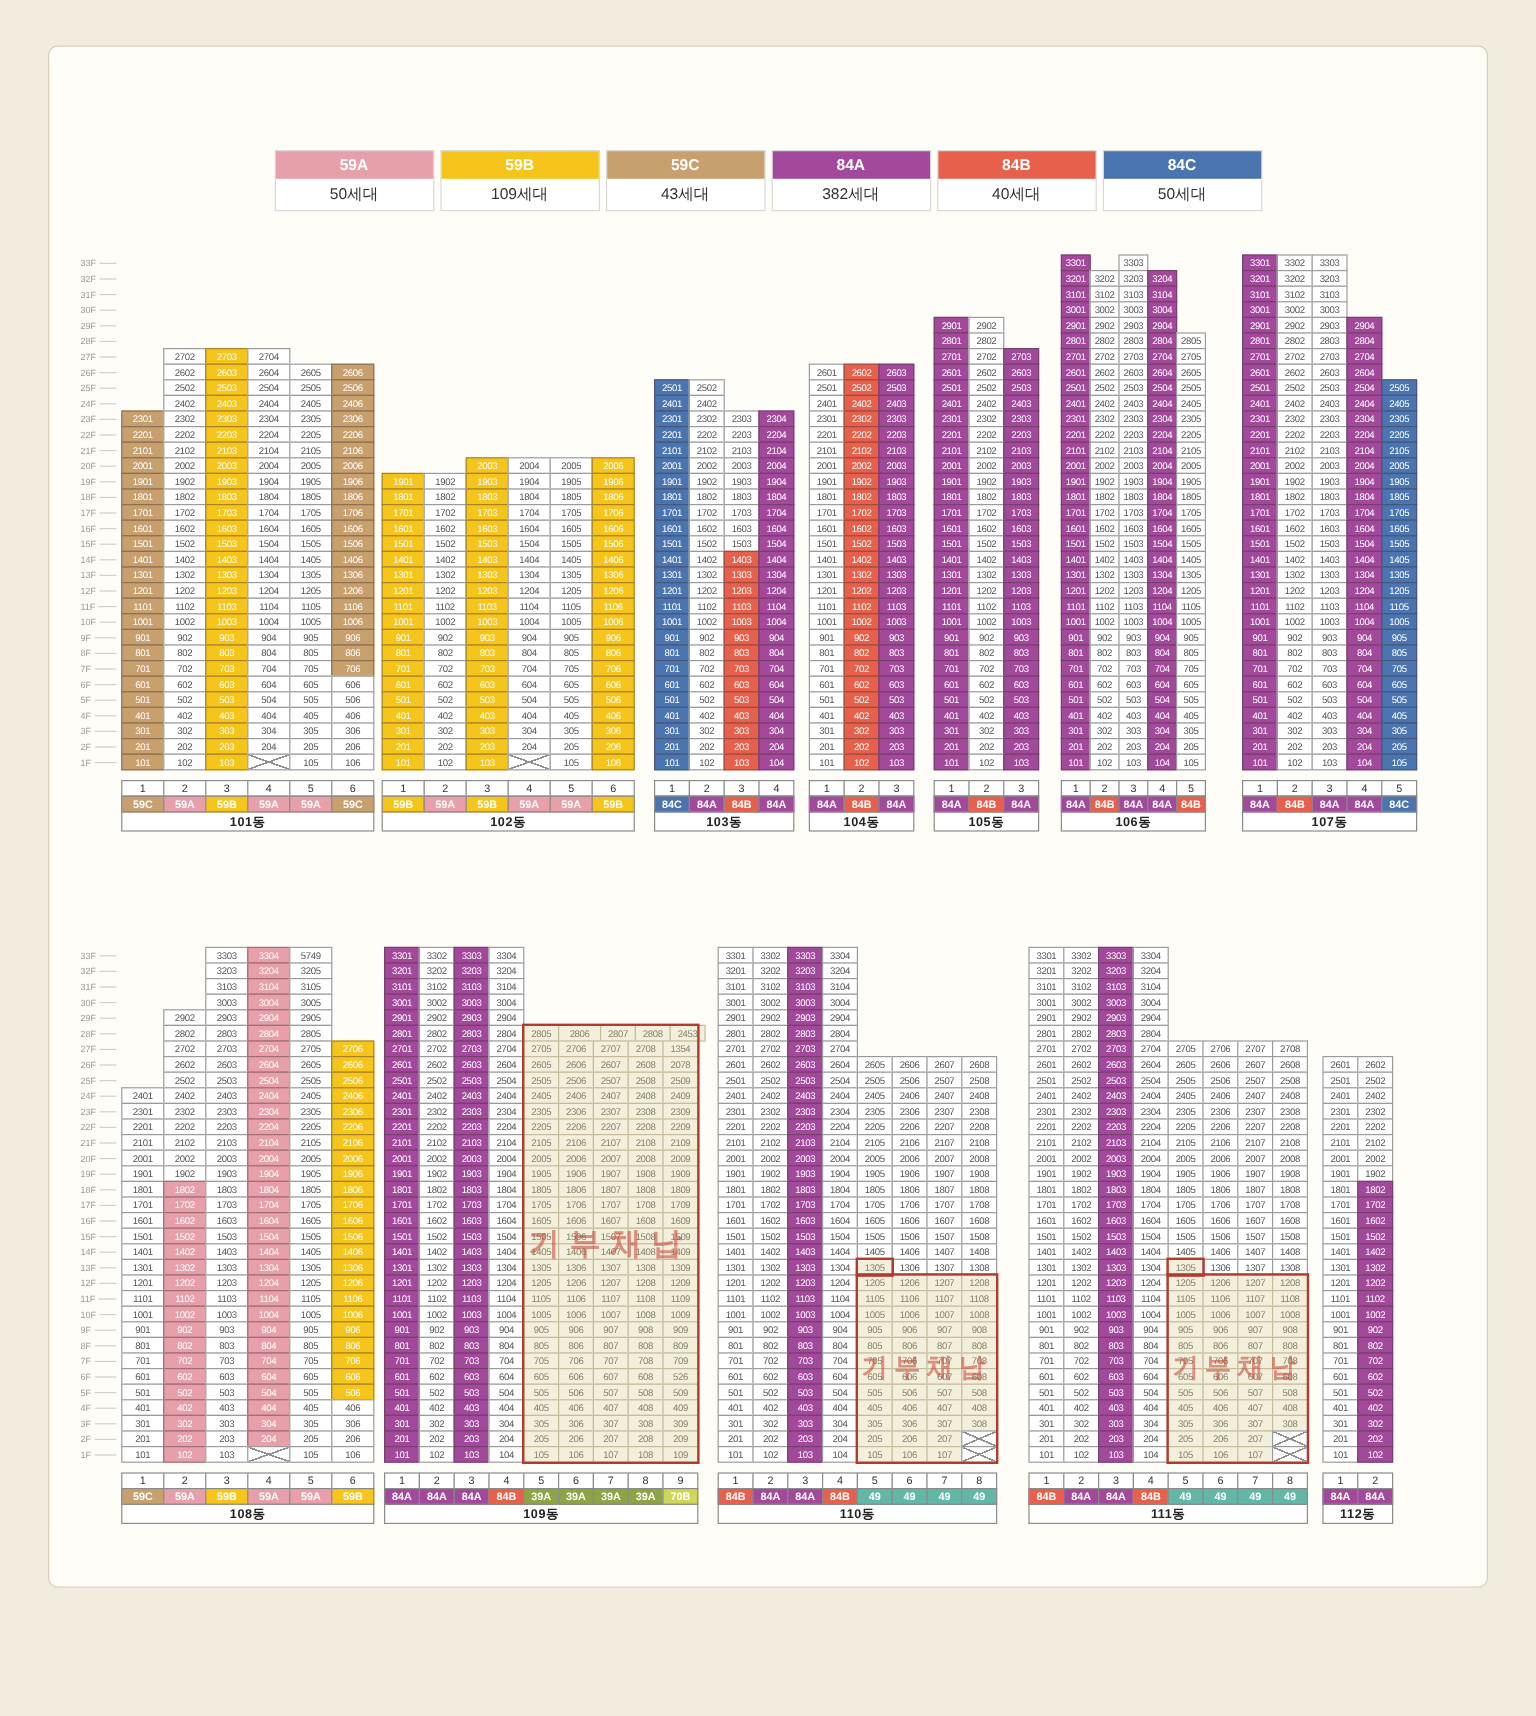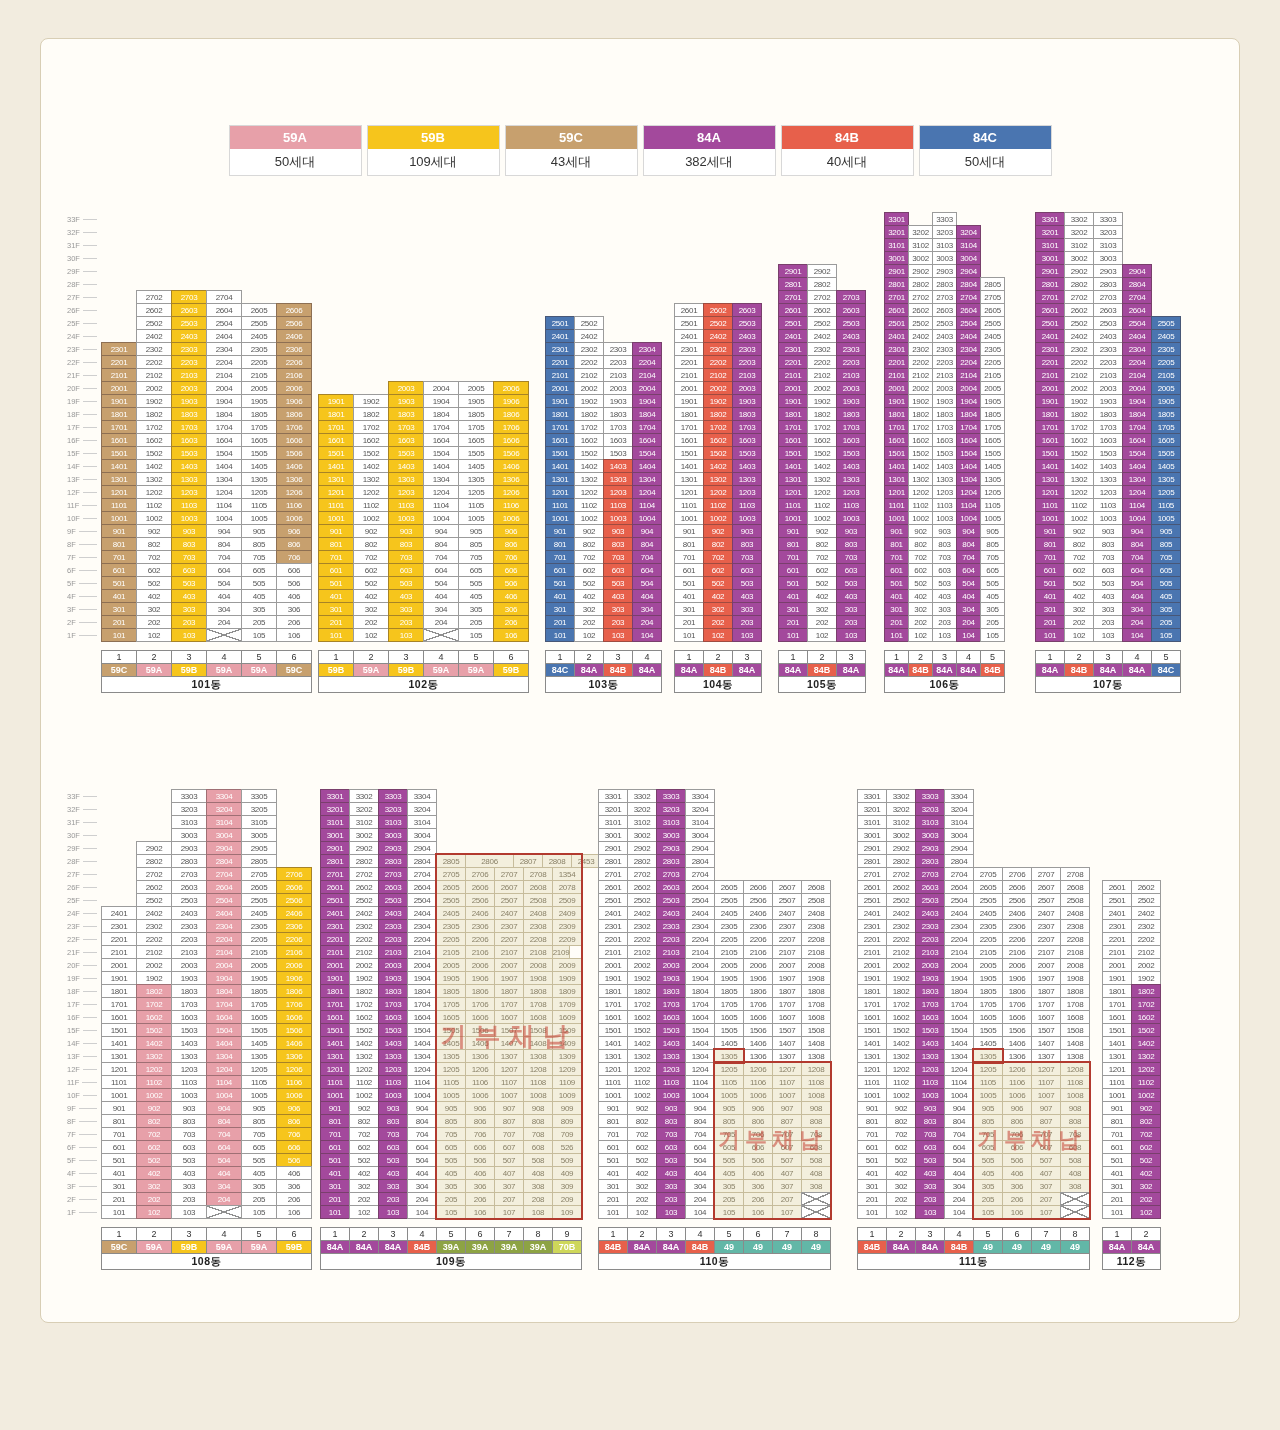--- a/index.html
+++ b/index.html
@@ -1547,21 +1547,21 @@
         <div class="fl">2F</div>
         <div class="fl">1F</div>
       </div>
       <div class="bwrap" style="margin-left: 4px; width: 211px;">
         <div class="grid">
           <div class="grow">
             <div class="slot spacer" style="width: 36px;"></div>
             <div class="slot spacer" style="width: 36px;"></div>
             <div class="slot cell" style="width: 36px;">3303</div>
             <div class="slot cell" style="background: rgb(231, 160, 169); color: rgb(255, 255, 255); border-color: rgba(70, 50, 50, 0.45); width: 36px;">3304</div>
-            <div class="slot cell" style="width: 36px;">3305</div>
+            <div class="slot cell" style="width: 36px;">5749</div>
             <div class="slot spacer" style="width: 36px;"></div>
           </div>
           <div class="grow">
             <div class="slot spacer" style="width: 36px;"></div>
             <div class="slot spacer" style="width: 36px;"></div>
             <div class="slot cell" style="width: 36px;">3203</div>
             <div class="slot cell" style="background: rgb(231, 160, 169); color: rgb(255, 255, 255); border-color: rgba(70, 50, 50, 0.45); width: 36px;">3204</div>
             <div class="slot cell" style="width: 36px;">3205</div>
             <div class="slot spacer" style="width: 36px;"></div>
           </div>
@@ -1890,21 +1890,21 @@
             <div class="slot spacer" style="width: 30px;"></div>
             <div class="slot spacer" style="width: 30px;"></div>
             <div class="slot spacer" style="width: 30px;"></div>
           </div>
           <div class="grow">
             <div class="slot cell" style="background: rgb(163, 73, 156); color: rgb(255, 255, 255); border-color: rgba(70, 50, 50, 0.45); width: 30px;">2801</div>
             <div class="slot cell" style="width: 30px;">2802</div>
             <div class="slot cell" style="background: rgb(163, 73, 156); color: rgb(255, 255, 255); border-color: rgba(70, 50, 50, 0.45); width: 30px;">2803</div>
             <div class="slot cell" style="width: 30px;">2804</div>
             <div class="slot cell donation" style="width: 30px;">2805</div>
-            <div class="slot cell donation" style="width: 49px;">2806</div>
+            <div class="slot cell donation" style="width: 36px;">2806</div>
             <div class="slot cell donation" style="width: 30px;">2807</div>
             <div class="slot cell donation" style="width: 30px;">2808</div>
             <div class="slot cell donation" style="width: 30px;">2453</div>
           </div>
           <div class="grow">
             <div class="slot cell" style="background: rgb(163, 73, 156); color: rgb(255, 255, 255); border-color: rgba(70, 50, 50, 0.45); width: 30px;">2701</div>
             <div class="slot cell" style="width: 30px;">2702</div>
             <div class="slot cell" style="background: rgb(163, 73, 156); color: rgb(255, 255, 255); border-color: rgba(70, 50, 50, 0.45); width: 30px;">2703</div>
             <div class="slot cell" style="width: 30px;">2704</div>
             <div class="slot cell donation" style="width: 30px;">2705</div>
@@ -1970,21 +1970,21 @@
           </div>
           <div class="grow">
             <div class="slot cell" style="background: rgb(163, 73, 156); color: rgb(255, 255, 255); border-color: rgba(70, 50, 50, 0.45); width: 30px;">2101</div>
             <div class="slot cell" style="width: 30px;">2102</div>
             <div class="slot cell" style="background: rgb(163, 73, 156); color: rgb(255, 255, 255); border-color: rgba(70, 50, 50, 0.45); width: 30px;">2103</div>
             <div class="slot cell" style="width: 30px;">2104</div>
             <div class="slot cell donation" style="width: 30px;">2105</div>
             <div class="slot cell donation" style="width: 30px;">2106</div>
             <div class="slot cell donation" style="width: 30px;">2107</div>
             <div class="slot cell donation" style="width: 30px;">2108</div>
-            <div class="slot cell donation" style="width: 18px;">2109</div>
+            <div class="slot cell donation" style="width: 30px;">2109</div>
           </div>
           <div class="grow">
             <div class="slot cell" style="background: rgb(163, 73, 156); color: rgb(255, 255, 255); border-color: rgba(70, 50, 50, 0.45); width: 30px;">2001</div>
             <div class="slot cell" style="width: 30px;">2002</div>
             <div class="slot cell" style="background: rgb(163, 73, 156); color: rgb(255, 255, 255); border-color: rgba(70, 50, 50, 0.45); width: 30px;">2003</div>
             <div class="slot cell" style="width: 30px;">2004</div>
             <div class="slot cell donation" style="width: 30px;">2005</div>
             <div class="slot cell donation" style="width: 30px;">2006</div>
             <div class="slot cell donation" style="width: 30px;">2007</div>
             <div class="slot cell donation" style="width: 30px;">2008</div>

